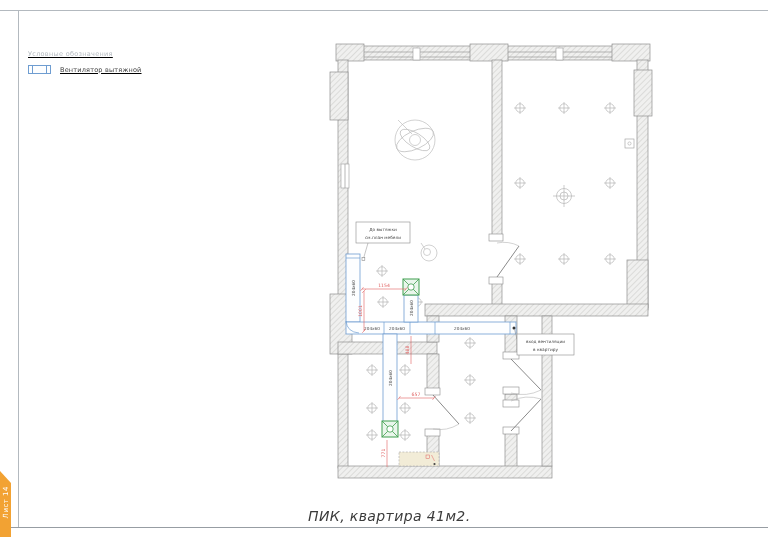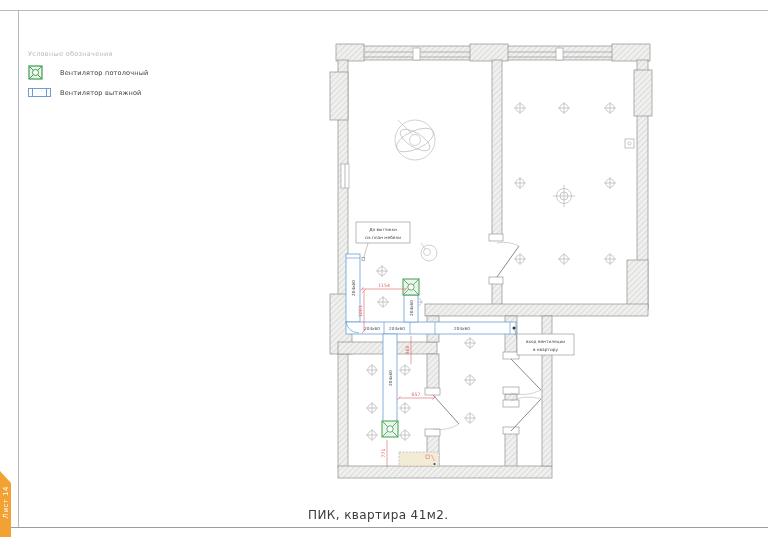--- a/index.html
+++ b/index.html
@@ -7,25 +7,25 @@
     --dim-red:#e06060; --tab-orange:#f2a233; --wall-stroke:#8f8f8f;
     --sketch-gray:#bdbdbd; --frame-gray:#b3b9bf; --text-dark:#3a3a3a;
   }
   html,body{margin:0;padding:0;background:#fff;}
   body{width:768px;height:543px;font-family:"DejaVu Sans",sans-serif;position:relative;overflow:hidden;}
   .sheet{position:absolute;inset:0;background:#fff;}
   .frame-top{position:absolute;left:0;top:10px;width:768px;border-top:1px solid var(--frame-gray);}
   .frame-left{position:absolute;left:18px;top:10px;height:517px;border-left:1px solid var(--frame-gray);}
   .frame-bottom{position:absolute;left:0;top:527px;width:768px;border-top:1px solid #979da3;}
   .page-title{position:absolute;left:28px;top:13px;font-size:15px;letter-spacing:.6px;color:#2d2d2d;font-weight:500;}
-  .legend{position:absolute;left:28px;top:50px;}
+  .legend{position:absolute;left:28px;top:50px;text-decoration:underline;}
   .legend-header{font-size:6.5px;color:#b4bac0;letter-spacing:.3px;margin-bottom:7px;}
   .legend-item{display:flex;align-items:center;margin-bottom:8px;color:var(--text-dark);font-size:6.5px;letter-spacing:.2px;}
   .legend-item .icon{display:inline-flex;margin-right:8px;width:24px;justify-content:flex-start;}
-  .caption{position:absolute;left:308px;top:508px;font-size:12px;letter-spacing:.4px;color:#3b3b3b;}
+  .caption{position:absolute;left:308px;top:508px;font-size:14px;letter-spacing:.4px;color:#3b3b3b;font-style:italic;}
   .sheet-tab{position:absolute;left:0;top:471px;width:11px;height:66px;background:var(--tab-orange);
     clip-path:polygon(0 0,100% 18%,100% 100%,0 100%);display:flex;align-items:center;justify-content:center;}
   .sheet-tab span{writing-mode:vertical-rl;transform:rotate(180deg);color:#fff;font-size:7px;letter-spacing:.5px;padding-top:4px;}
   .plan{position:absolute;left:320px;top:30px;width:345px;height:465px;}
   .plan text{font-family:"DejaVu Sans",sans-serif;}
   .wall rect{fill:url(#hatch);stroke:var(--wall-stroke);stroke-width:.7;}
   .jamb{fill:#fff;stroke:#8a8a8a;stroke-width:.6;}
   .winline{stroke:#9a9a9a;stroke-width:.7;}
   .winbox{fill:#fff;stroke:#9a9a9a;stroke-width:.6;}
   .leaf{stroke:#7d7d7d;stroke-width:.9;}
@@ -51,31 +51,20 @@
 <div class="sheet">
   <div class="frame-top"></div>
   <div class="frame-left"></div>
   <div class="frame-bottom"></div>
 
 
   <div class="legend">
     <div class="legend-header">Условные обозначения</div>
     <div class="legend-item">
       <span class="icon">
-        <svg width="15" height="15" viewBox="0 0 15 15">
-          <rect x="1" y="1" width="13" height="13" fill="#eaf6ec" stroke="#3f9e4e" stroke-width="1.2"></rect>
-          <line x1="1" y1="1" x2="14" y2="14" stroke="#3f9e4e" stroke-width="1"></line>
-          <line x1="14" y1="1" x2="1" y2="14" stroke="#3f9e4e" stroke-width="1"></line>
-          <circle cx="7.5" cy="7.5" r="3" fill="#fff" stroke="#3f9e4e" stroke-width="1"></circle>
-        </svg>
-      </span>
-      <span>Вентилятор потолочный</span>
-    </div>
-    <div class="legend-item">
-      <span class="icon">
         <svg width="23" height="9" viewBox="0 0 23 9">
           <rect x="0.5" y="0.5" width="22" height="8" fill="#fdfeff" stroke="#6f9dd1" stroke-width="1"></rect>
           <line x1="4.5" y1="0.5" x2="4.5" y2="8.5" stroke="#6f9dd1" stroke-width="1"></line>
           <line x1="18.5" y1="0.5" x2="18.5" y2="8.5" stroke="#6f9dd1" stroke-width="1"></line>
         </svg>
       </span>
       <span>Вентилятор вытяжной</span>
     </div>
   </div>
 

